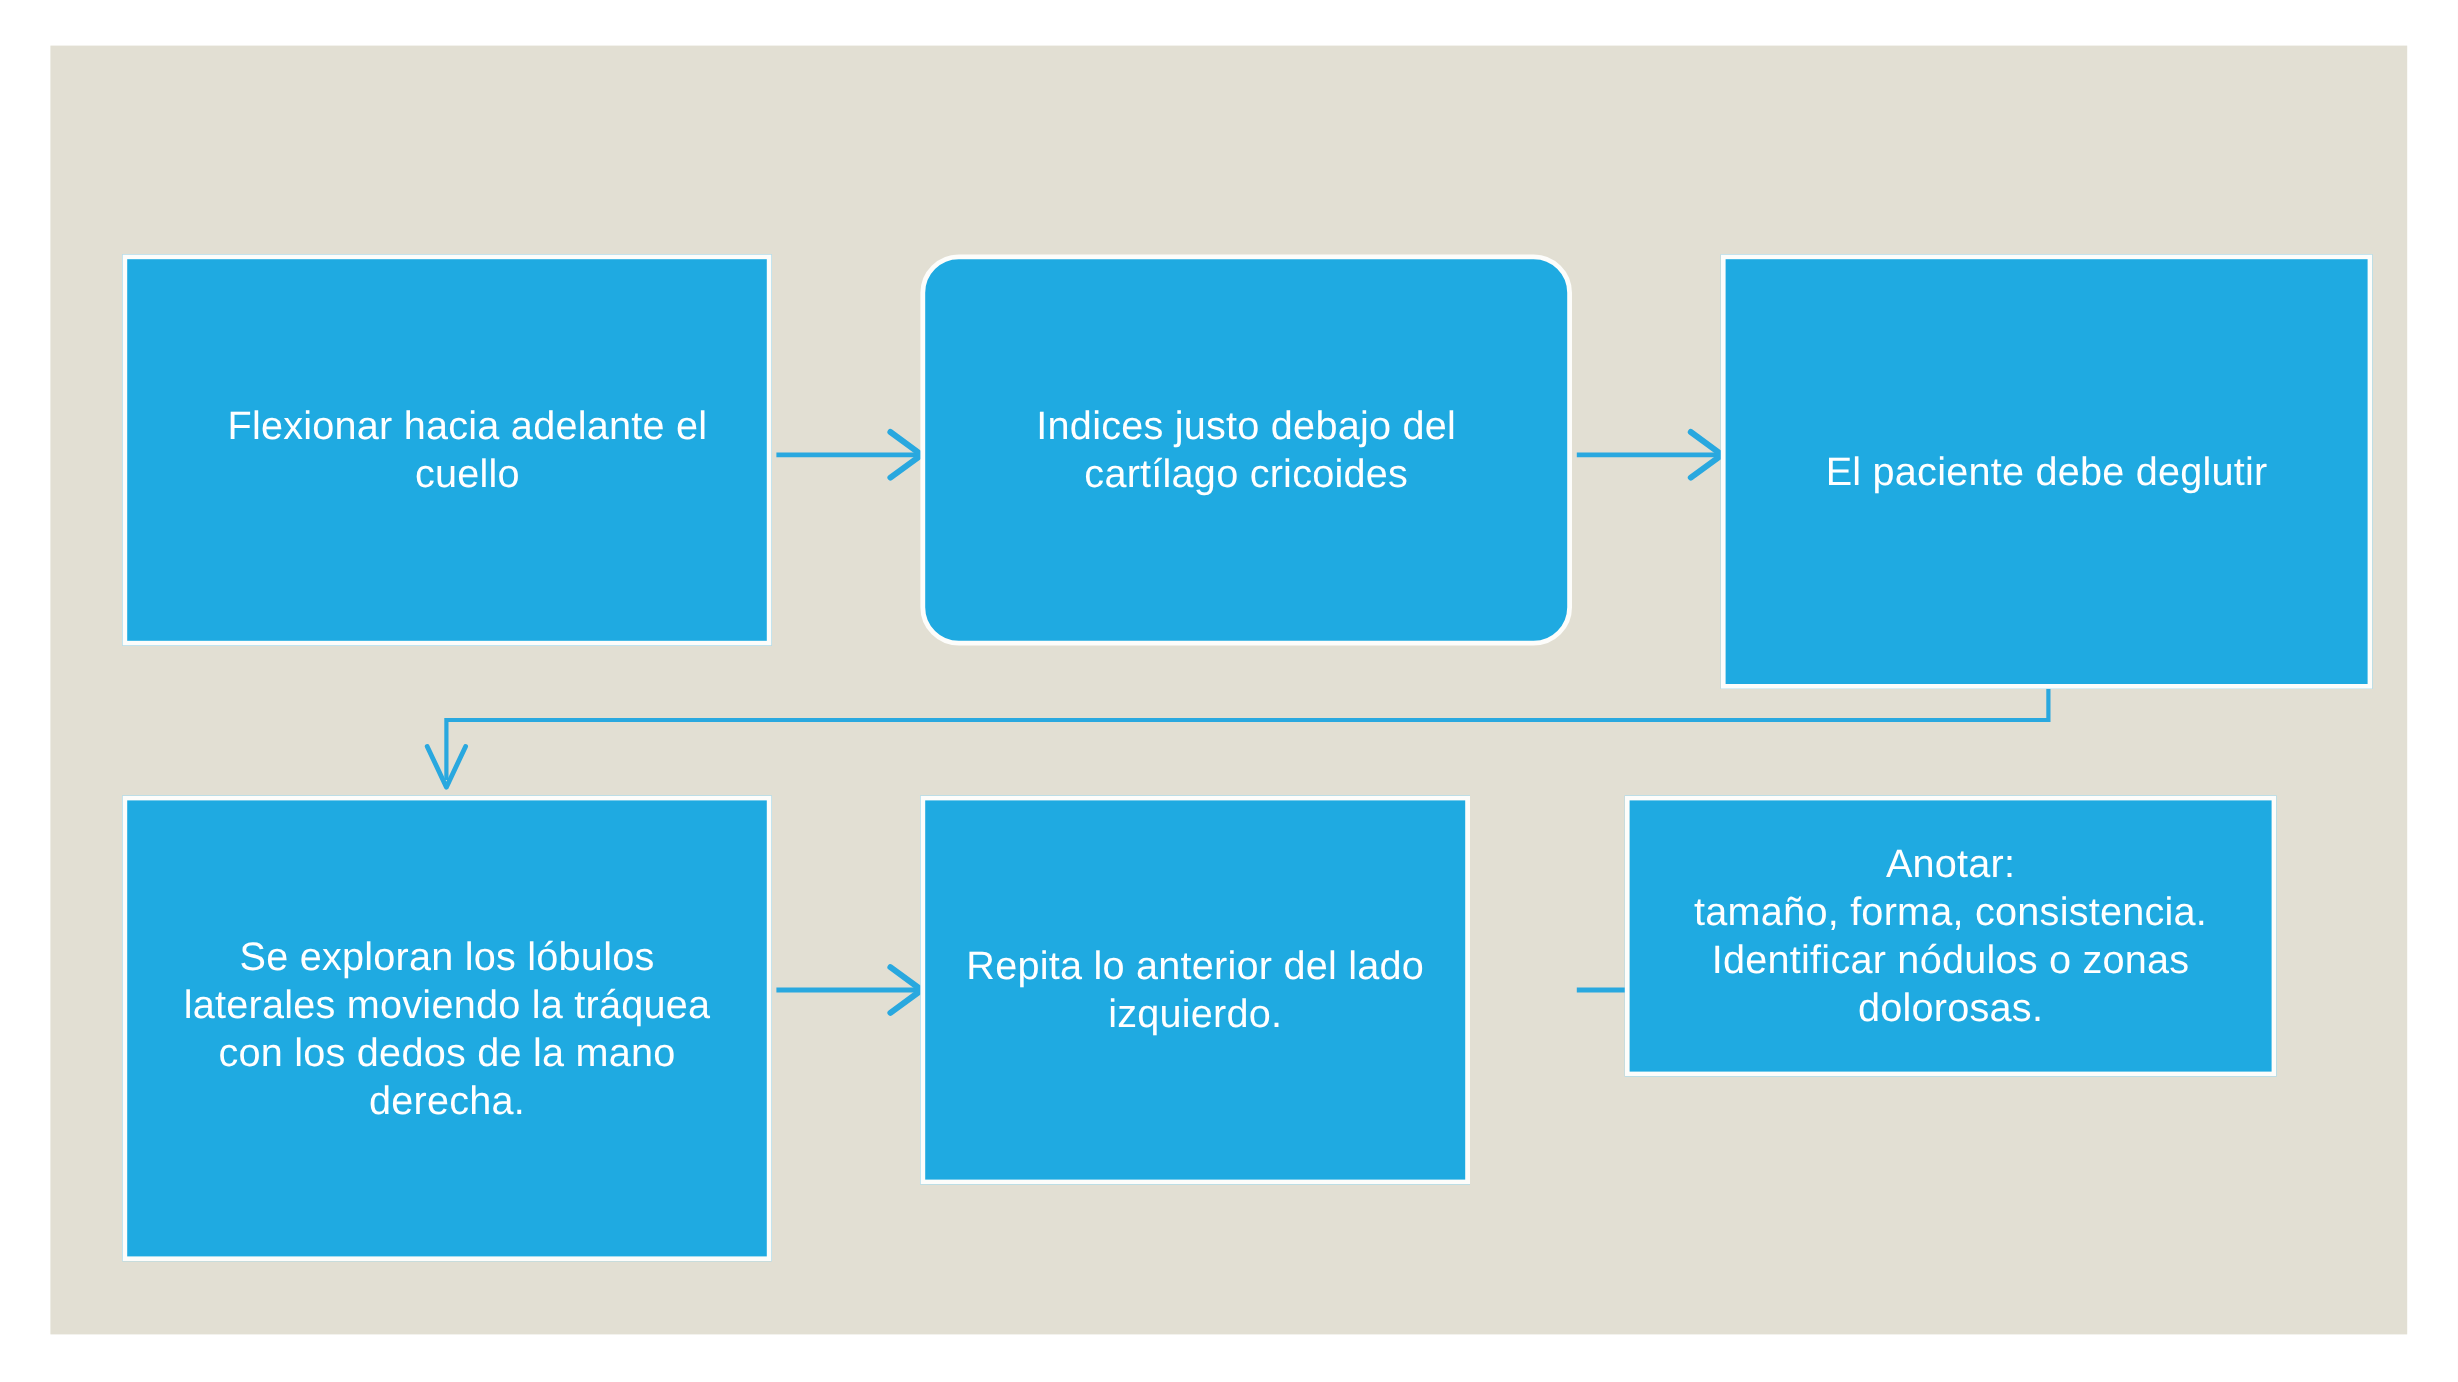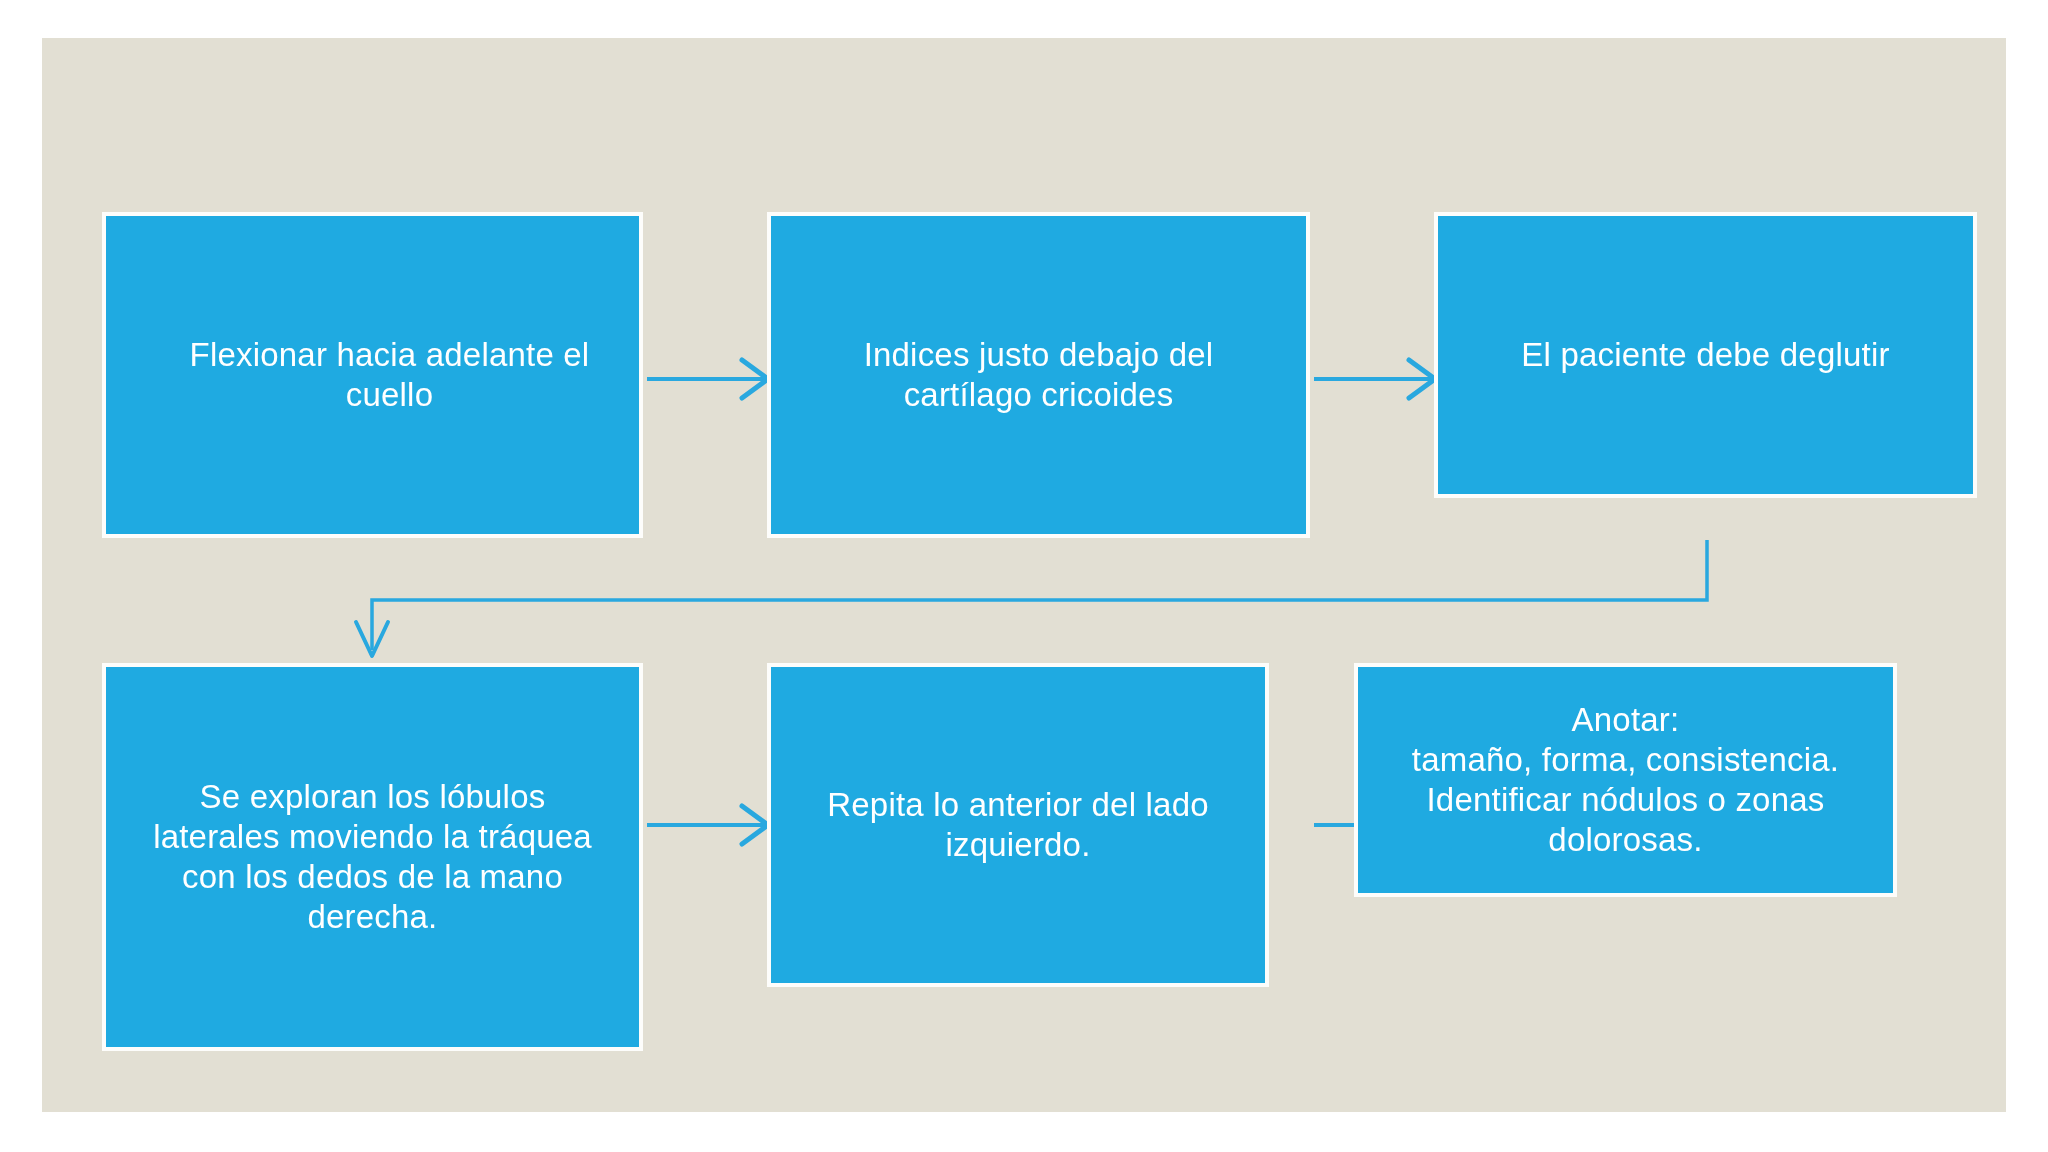--- a/index.html
+++ b/index.html
@@ -49,25 +49,25 @@
     text-align: center;
     font-size: 33px;
     line-height: 1.22;
     font-weight: 300;
     letter-spacing: 0.2px;
     white-space: pre-line;
     font-family: "Liberation Sans", sans-serif;
   }
   
   #node-1 { left: 102px; top: 212px; width: 541px; height: 326px; padding-left: 48px; }
-  #node-2 { left: 767px; top: 212px; width: 543px; height: 326px; }
-  #node-3 { left: 1434px; top: 212px; width: 543px; height: 286px; }
+  #node-2 { left: 767px; top: 212px; width: 543px; height: 326px; border-radius: 32px; }
+  #node-3 { left: 1434px; top: 212px; width: 543px; height: 362px; }
   
   #node-4 { left: 102px; top: 663px; width: 541px; height: 388px; }
-  #node-5 { left: 767px; top: 663px; width: 502px; height: 324px; }
+  #node-5 { left: 767px; top: 663px; width: 458px; height: 324px; }
   #node-6 { left: 1354px; top: 663px; width: 543px; height: 234px; }
 
   .connector-layer {
     position: absolute;
     left: 0;
     top: 0;
     width: 2048px;
     height: 1152px;
     pointer-events: none;
   }

